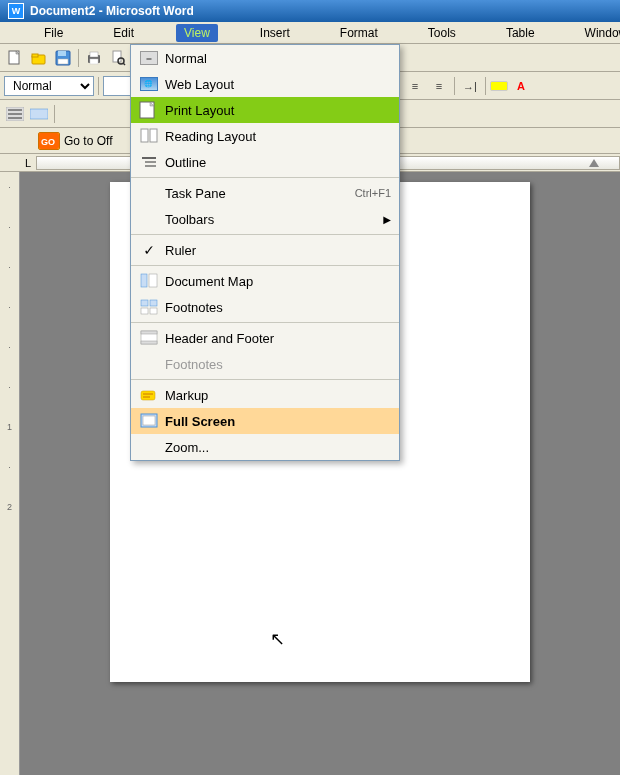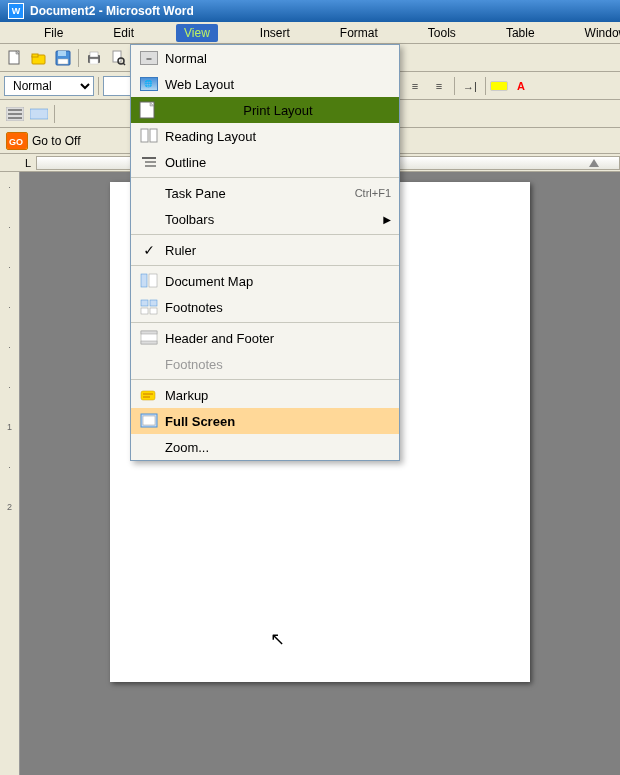--- a/index.html
+++ b/index.html
@@ -149,20 +149,21 @@
       width: 22px;
       height: 18px;
       background: linear-gradient(135deg, #ff8c00, #ffd700);
       border: 1px solid #cc7000;
       border-radius: 2px;
       display: flex;
       justify-content: center;
       font-size: 9px;
       color: #800000;
       font-weight: bold;
+      margin-left: 32px;
     }
 
     
     .ruler-area {
       display: flex;
       background: #ece9d8;
       height: 18px;
       border-bottom: 1px solid #aca899;
       align-items: center;
       padding-left: 20px;
@@ -512,21 +513,21 @@
     <span class="dropdown-label">Normal</span>
   </div>
 
   <div class="dropdown-item">
     <div class="dropdown-icon">
       <div class="icon-web">🌐</div>
     </div>
     <span class="dropdown-label">Web Layout</span>
   </div>
 
-  <div class="dropdown-item" style="background:#4d7c0f;text-align:center;">
+  <div class="dropdown-item" style="background:#84cc16;">
     <div class="dropdown-icon">
       <svg width="20" height="18" viewBox="0 0 20 18">
           <rect x="1" y="1" width="14" height="16" fill="white" stroke="#666" stroke-width="1"></rect>
           <polygon points="11,1 15,5 15,5 11,5" fill="#ccc" stroke="#888" stroke-width="0.5"></polygon>
         </svg>
     </div>
     <span class="dropdown-label">Print Layout</span>
   </div>
 
   <div class="dropdown-item">

